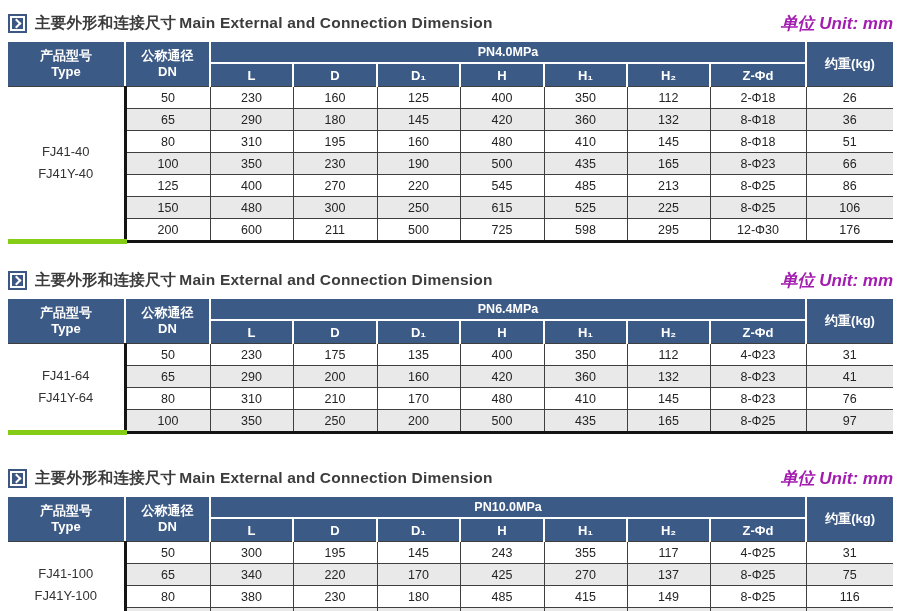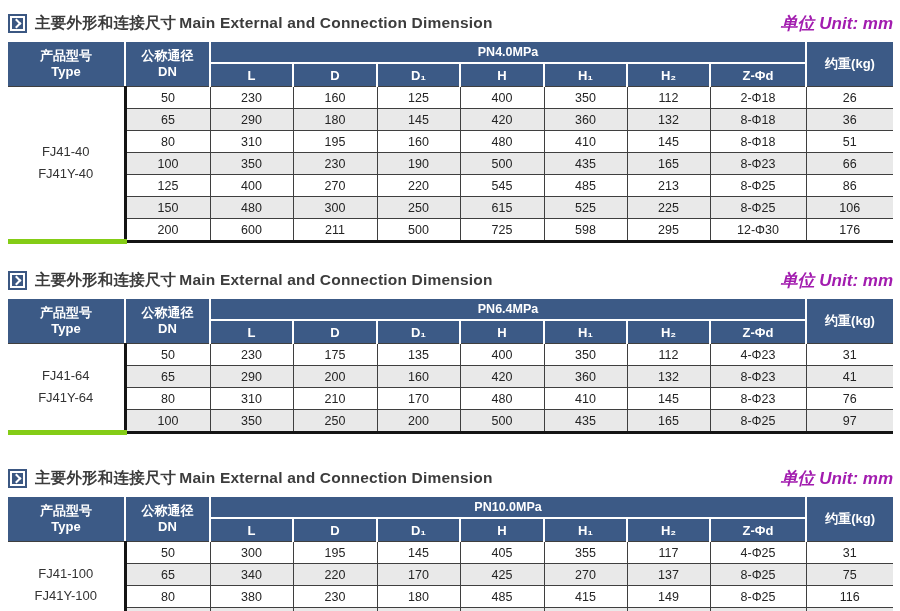--- a/index.html
+++ b/index.html
@@ -311,21 +311,21 @@
         <tbody>
           <tr>
             <td class="type-cell" rowspan="4">
               <div>FJ41-100</div>
               <div>FJ41Y-100</div>
             </td>
             <td class="dn-cell">50</td>
             <td>300</td>
             <td>195</td>
             <td>145</td>
-            <td>405</td>
+            <td>243</td>
             <td>355</td>
             <td>117</td>
             <td>4-Φ25</td>
             <td>31</td>
           </tr>
           <tr>
             <td class="dn-cell">65</td>
             <td>340</td>
             <td>220</td>
             <td>170</td>

